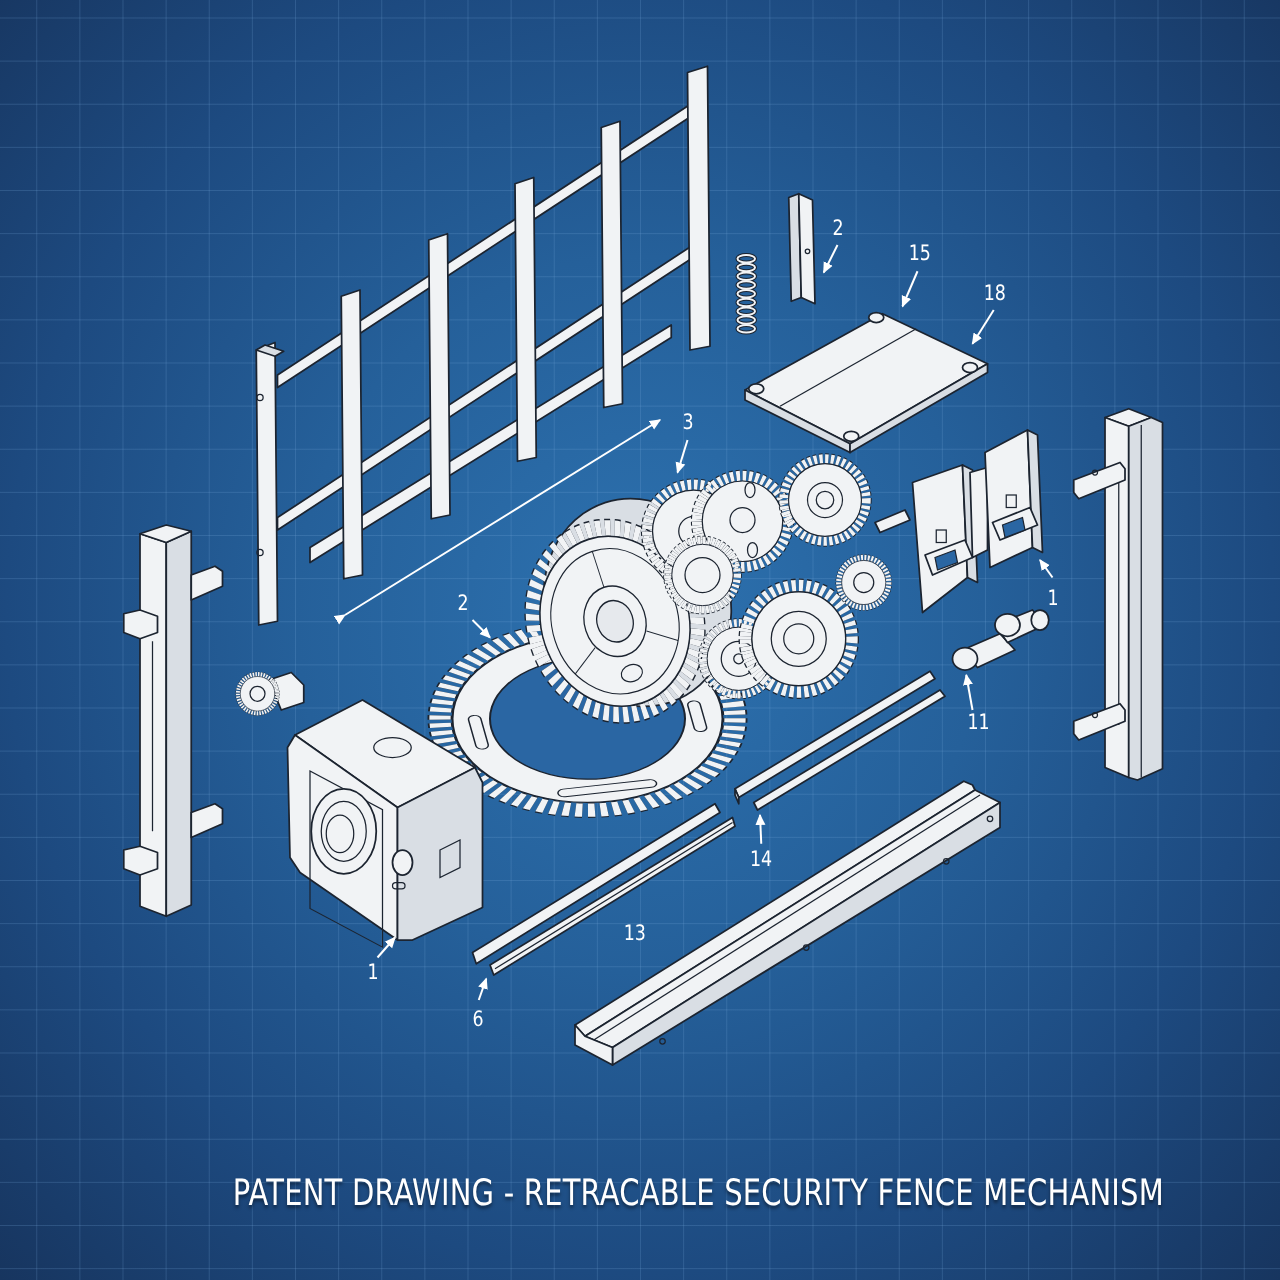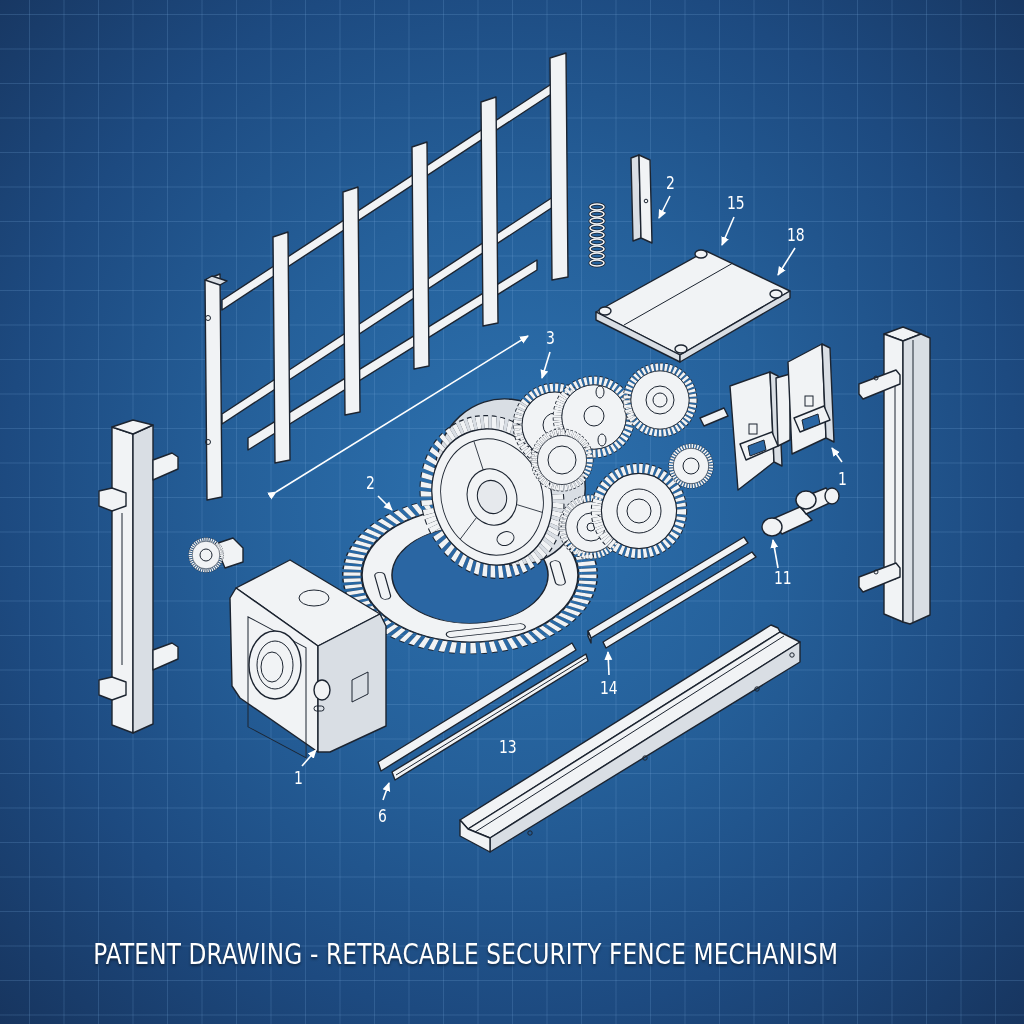--- a/index.html
+++ b/index.html
@@ -24,21 +24,21 @@
     .part { fill: #f1f3f5; stroke: #1c2430; stroke-width: 1.4; stroke-linejoin: round; }
     .part-shade { fill: #d9dee4; stroke: #1c2430; stroke-width: 1.4; stroke-linejoin: round; }
     .thin { fill: none; stroke: #1c2430; stroke-width: 1; }
     .leader { stroke: #ffffff; stroke-width: 1.6; fill: none; }
     .label {
       position: absolute; color: #ffffff; font-family: "DejaVu Sans", sans-serif;
       font-size: 17px; font-weight: normal; letter-spacing: 0px;
       transform: scaleX(0.82); transform-origin: left top; line-height: 1;
     }
     #title {
-      position: absolute; left: 0; top: 940px; width: 1024px; text-align: left;
+      position: absolute; left: 0; top: 940px; width: 1024px; text-align: right;
       color: #ffffff; font-family: "DejaVu Sans", sans-serif; font-size: 29px;
       letter-spacing: 0.2px; line-height: 1;
       text-shadow: 0 2px 3px rgba(0,0,0,0.45);
     }
     #title span { display: inline-block; transform: scaleX(0.80); }
   </style>
 </head>
 <body>
 
 <div id="canvas">

